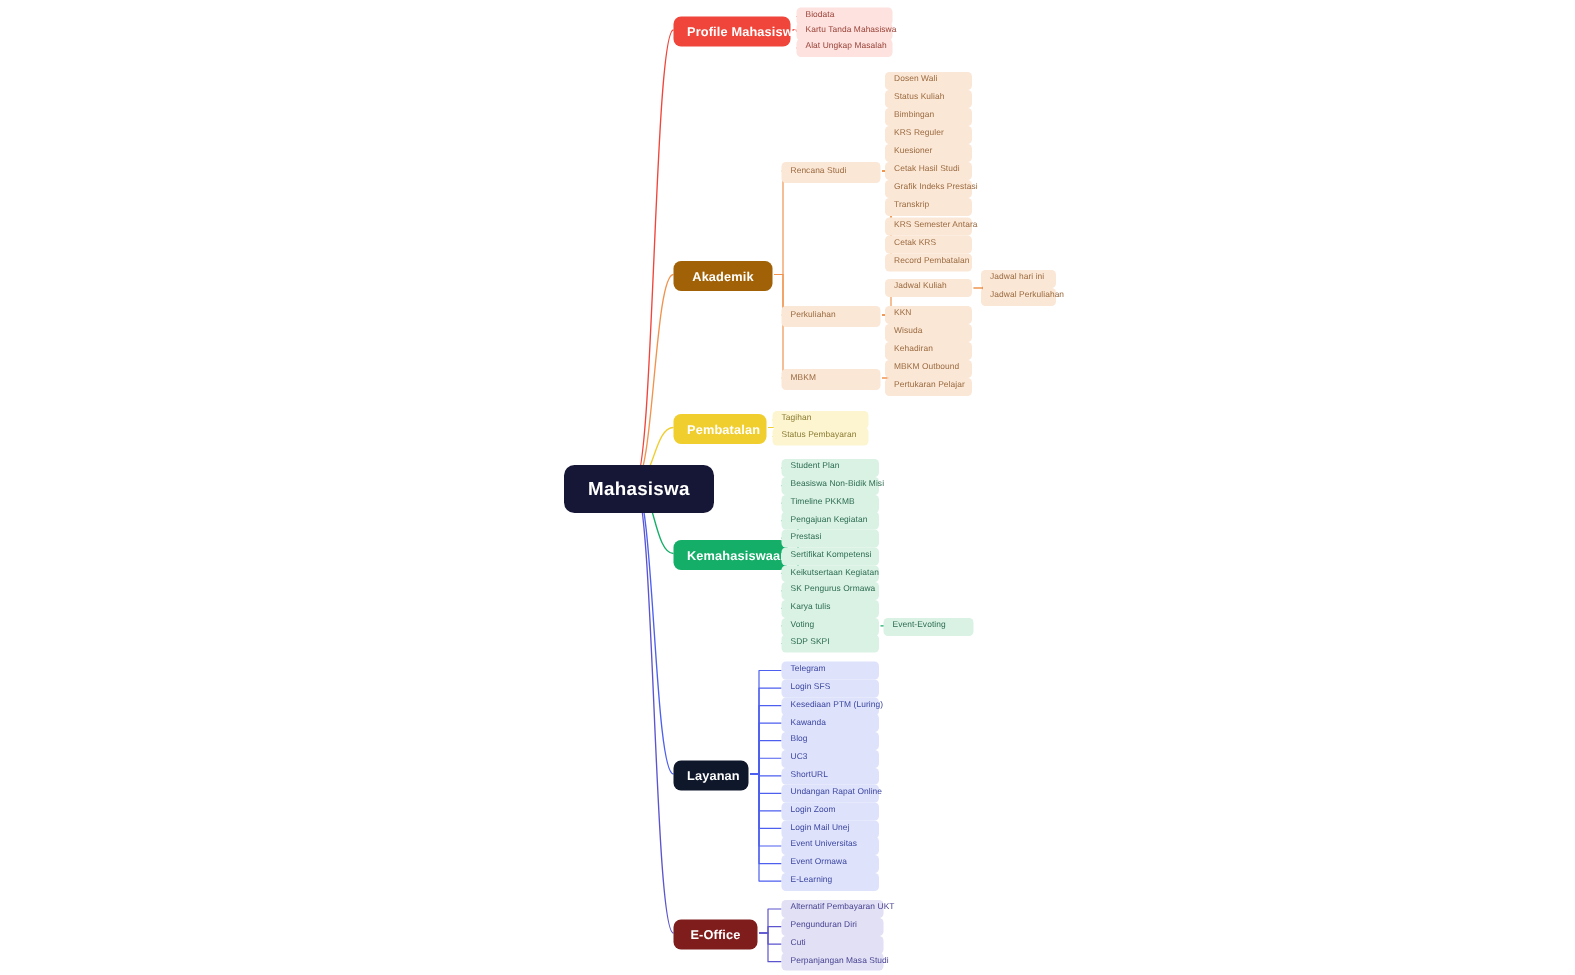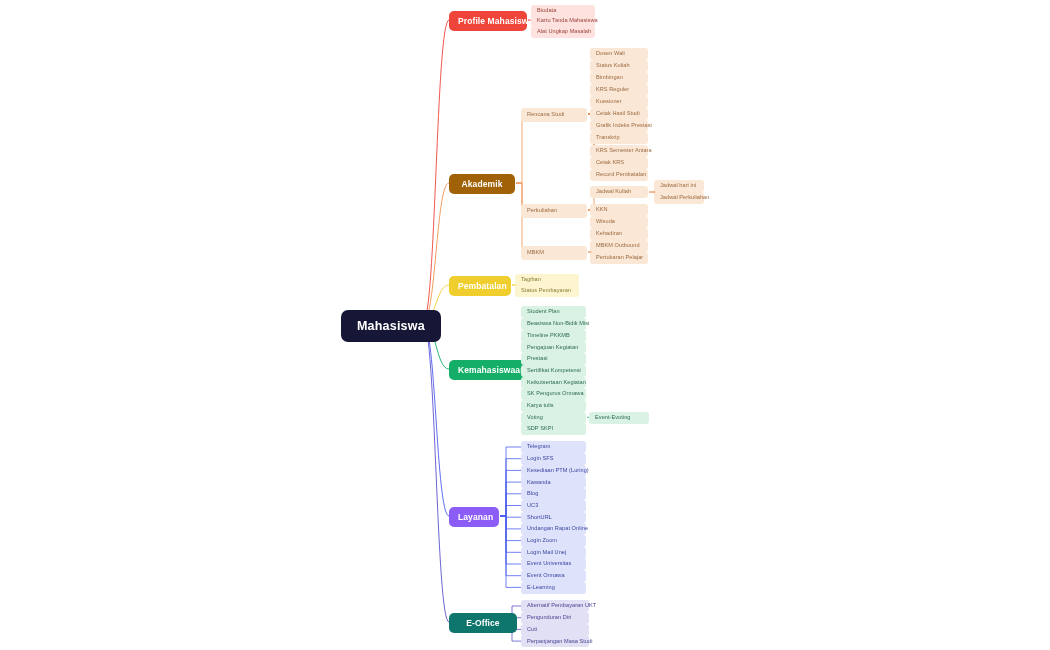--- a/index.html
+++ b/index.html
@@ -15,20 +15,21 @@
   .node{position:absolute;box-sizing:border-box;white-space:nowrap;}
 
   
   .root{
     background:#161736;color:#ffffff;
     font-size:12.5px;font-weight:bold;
     border-radius:7px;
     padding:9px 16px;
     letter-spacing:.2px;
     text-align:center;
+    margin-left:35px;
   }
 
   
   .branch{
     color:#ffffff;font-size:8.5px;font-weight:bold;
     border-radius:5px;
     padding:5px 9px;
     text-align:center;
     letter-spacing:.1px;
   }
@@ -155,33 +156,33 @@
       <div class="node leaf" style="left: 521px; top: 329.7px; width: 65px; background: rgb(217, 242, 228); color: rgb(45, 107, 80);">Timeline PKKMB</div>
       <div class="node leaf" style="left: 521px; top: 341.4px; width: 65px; background: rgb(217, 242, 228); color: rgb(45, 107, 80);">Pengajuan Kegiatan</div>
       <div class="node leaf" style="left: 521px; top: 353.1px; width: 65px; background: rgb(217, 242, 228); color: rgb(45, 107, 80);">Prestasi</div>
       <div class="node leaf" style="left: 521px; top: 364.8px; width: 65px; background: rgb(217, 242, 228); color: rgb(45, 107, 80);">Sertifikat Kompetensi</div>
       <div class="node leaf" style="left: 521px; top: 376.5px; width: 65px; background: rgb(217, 242, 228); color: rgb(45, 107, 80);">Keikutsertaan Kegiatan</div>
       <div class="node leaf" style="left: 521px; top: 388.2px; width: 65px; background: rgb(217, 242, 228); color: rgb(45, 107, 80);">SK Pengurus Ormawa</div>
       <div class="node leaf" style="left: 521px; top: 399.9px; width: 65px; background: rgb(217, 242, 228); color: rgb(45, 107, 80);">Karya tulis</div>
       <div class="node leaf" style="left: 521px; top: 411.6px; width: 65px; background: rgb(217, 242, 228); color: rgb(45, 107, 80);">Voting</div>
       <div class="node leaf" style="left: 521px; top: 423.3px; width: 65px; background: rgb(217, 242, 228); color: rgb(45, 107, 80);">SDP SKPI</div>
       <div class="node leaf" style="left: 589px; top: 411.6px; width: 60px; background: rgb(217, 242, 228); color: rgb(45, 107, 80);">Event-Evoting</div>
-      <div class="node branch" style="left: 449px; top: 507px; width: 50px; background: #8b5cf6; color: rgb(255, 255, 255);">Layanan</div>
+      <div class="node branch" style="left: 449px; top: 507px; width: 50px; background: #0f172a; color: rgb(255, 255, 255);">Layanan</div>
       <div class="node leaf" style="left: 521px; top: 441.3px; width: 65px; background: rgb(222, 226, 251); color: rgb(59, 70, 160);">Telegram</div>
       <div class="node leaf" style="left: 521px; top: 453px; width: 65px; background: rgb(222, 226, 251); color: rgb(59, 70, 160);">Login SFS</div>
       <div class="node leaf" style="left: 521px; top: 464.7px; width: 65px; background: rgb(222, 226, 251); color: rgb(59, 70, 160);">Kesediaan PTM (Luring)</div>
       <div class="node leaf" style="left: 521px; top: 476.4px; width: 65px; background: rgb(222, 226, 251); color: rgb(59, 70, 160);">Kawanda</div>
       <div class="node leaf" style="left: 521px; top: 488.1px; width: 65px; background: rgb(222, 226, 251); color: rgb(59, 70, 160);">Blog</div>
       <div class="node leaf" style="left: 521px; top: 499.8px; width: 65px; background: rgb(222, 226, 251); color: rgb(59, 70, 160);">UC3</div>
       <div class="node leaf" style="left: 521px; top: 511.5px; width: 65px; background: rgb(222, 226, 251); color: rgb(59, 70, 160);">ShortURL</div>
       <div class="node leaf" style="left: 521px; top: 523.2px; width: 65px; background: rgb(222, 226, 251); color: rgb(59, 70, 160);">Undangan Rapat Online</div>
       <div class="node leaf" style="left: 521px; top: 534.9px; width: 65px; background: rgb(222, 226, 251); color: rgb(59, 70, 160);">Login Zoom</div>
       <div class="node leaf" style="left: 521px; top: 546.6px; width: 65px; background: rgb(222, 226, 251); color: rgb(59, 70, 160);">Login Mail Unej</div>
       <div class="node leaf" style="left: 521px; top: 558.3px; width: 65px; background: rgb(222, 226, 251); color: rgb(59, 70, 160);">Event Universitas</div>
       <div class="node leaf" style="left: 521px; top: 570px; width: 65px; background: rgb(222, 226, 251); color: rgb(59, 70, 160);">Event Ormawa</div>
       <div class="node leaf" style="left: 521px; top: 581.7px; width: 65px; background: rgb(222, 226, 251); color: rgb(59, 70, 160);">E-Learning</div>
-      <div class="node branch" style="left: 449px; top: 613px; width: 68px; background: #0f766e; color: rgb(255, 255, 255);">E-Office</div>
+      <div class="node branch" style="left: 449px; top: 613px; width: 56px; background: #7f1d1d; color: rgb(255, 255, 255);">E-Office</div>
       <div class="node leaf" style="left: 521px; top: 600.3px; width: 68px; background: rgb(225, 224, 244); color: rgb(73, 67, 146);">Alternatif Pembayaran UKT</div>
       <div class="node leaf" style="left: 521px; top: 612px; width: 68px; background: rgb(225, 224, 244); color: rgb(73, 67, 146);">Pengunduran Diri</div>
       <div class="node leaf" style="left: 521px; top: 623.7px; width: 68px; background: rgb(225, 224, 244); color: rgb(73, 67, 146);">Cuti</div>
       <div class="node leaf" style="left: 521px; top: 635.4px; width: 68px; background: rgb(225, 224, 244); color: rgb(73, 67, 146);">Perpanjangan Masa Studi</div>
     </div>
 </div>
 
 </body></html>

